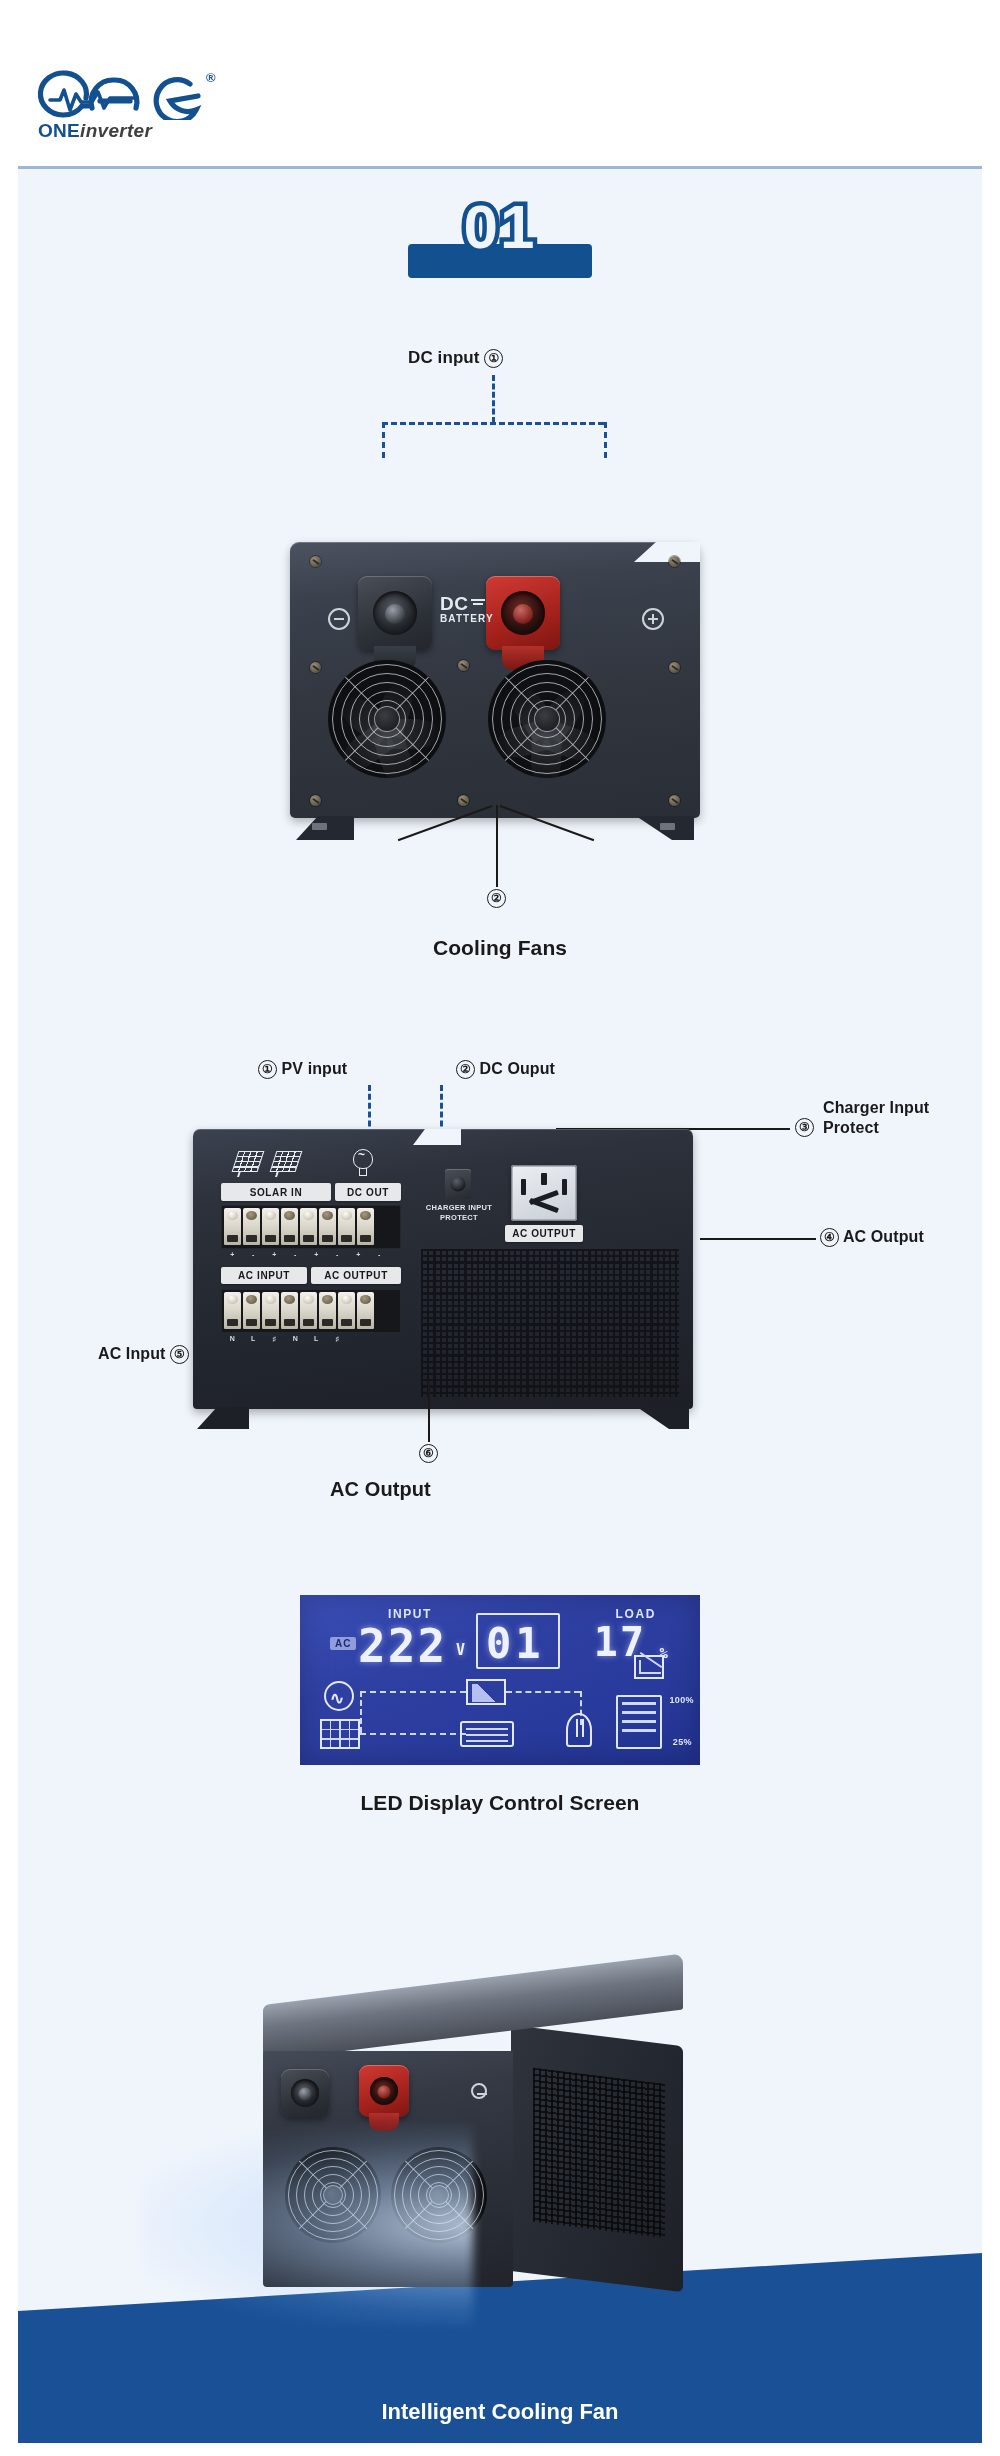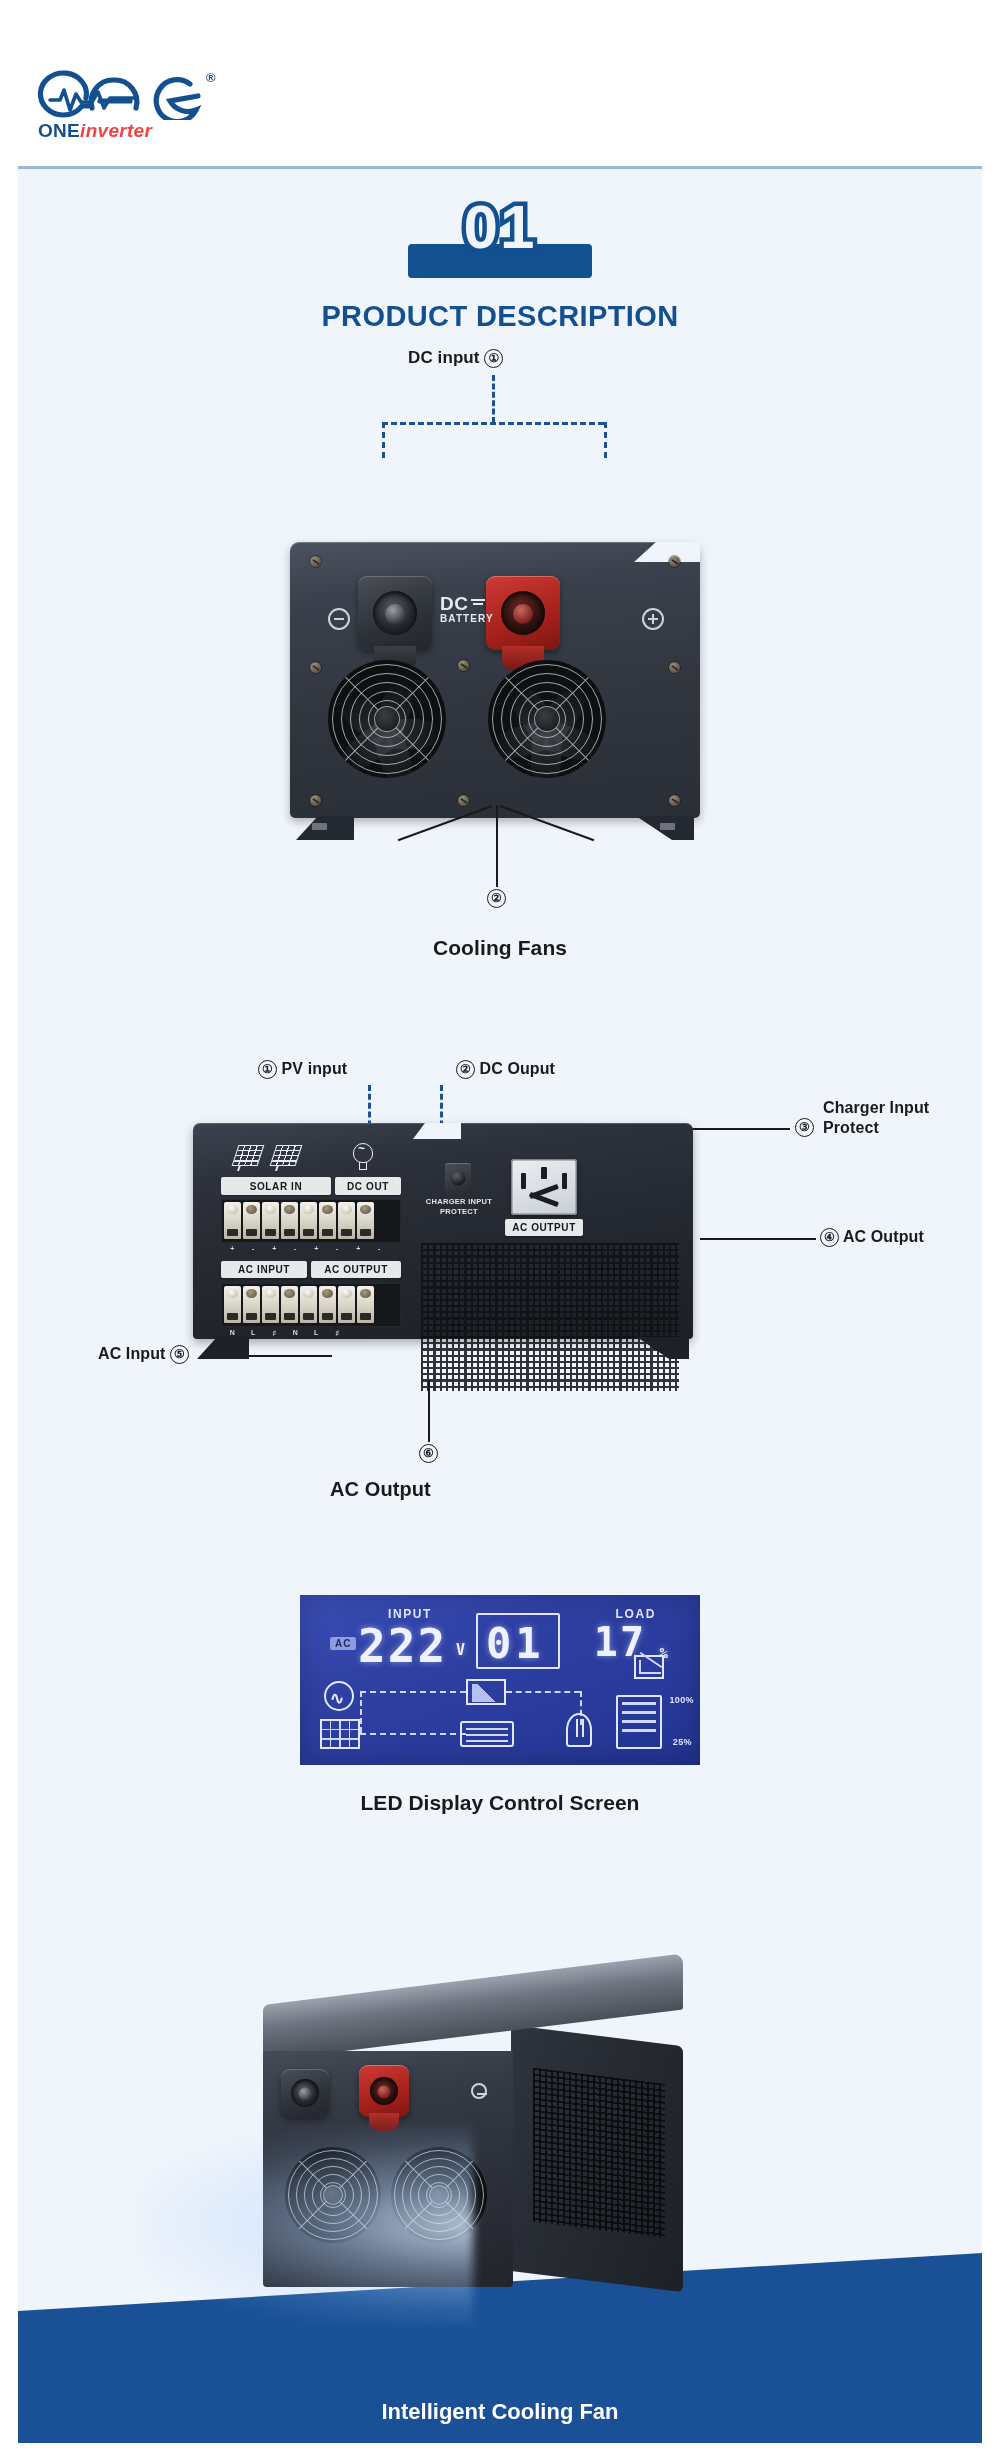--- a/index.html
+++ b/index.html
@@ -25,21 +25,21 @@
   .logo-reg {
     position:absolute; left:176px; top:2px;
     font-size:13px; color:#13508f; font-weight:bold;
   }
   .logo-sub {
     position:absolute; left:8px; top:52px;
     font-size:19px; font-weight:bold; letter-spacing:.3px;
     white-space:nowrap;
   }
   .logo-one { color:#13508f; }
-  .logo-inv { color:#ef4444; font-style:italic; }
+  .logo-inv { color:#404040; font-style:italic; }
 
   .banner {
     position:absolute; left:265px; top:88px; width:735px; height:80px;
     background:#1a5196;
     clip-path: polygon(78px 0, 100% 0, 100% 100%, 0 100%);
     display:flex; align-items:center;
   }
   .banner-title {
     color:#fff; font-size:44px; font-weight:bold;
     margin-left:100px; letter-spacing:.5px;
@@ -203,21 +203,21 @@
   .fan .blade {
     position:absolute; left:50%; top:50%; width:54px; height:30px;
     transform-origin:0 50%;
     background:linear-gradient(90deg, rgba(70,74,80,.55), rgba(20,22,26,.1));
     border-radius:0 50% 50% 0;
   }
 
   
   .fig2 { position:absolute; left:175px; top:1105px; width:640px; height:340px; }
   .rear-body {
-    position:absolute; left:18px; top:18px; width:500px; height:216px;
+    position:absolute; left:18px; top:24px; width:500px; height:280px;
     background:linear-gradient(172deg,#3c4250 0%,#2c313b 22%,#23272f 60%,#1c1f26 100%);
     border-radius:7px 7px 4px 4px;
     box-shadow:inset 0 1px 0 rgba(255,255,255,.18), 0 4px 10px rgba(0,0,0,.3);
   }
   .rear-notch {
     position:absolute; left:220px; top:0; width:48px; height:16px;
     background:#f0f5fc;
     clip-path:polygon(12px 0, 100% 0, 100% 100%, 0 100%);
   }
   .pv-icon { position:absolute; width:30px; height:26px; }
@@ -411,21 +411,20 @@
 
   </div>
   <div class="banner-underline"></div>
 
   <div class="num-badge">
     <div class="num-bar"></div>
     <div class="num-text">
       <span class="hollow">01</span>
     </div>
   </div>
-  <div class="section-title">PRODUCT DESCRIPTION</div>
 
   <div class="anno" style="left:408px; top:348px;">
     <span>DC input</span>
     <span class="circ">①</span>
   </div>
   <div class="dash-v" style="left:492px; top:375px; height:48px;"></div>
   <div class="dash-h" style="left:382px; top:422px; width:222px;"></div>
   <div class="dash-v" style="left:382px; top:422px; height:36px;"></div>
   <div class="dash-v" style="left:604px; top:422px; height:36px;"></div>
 

